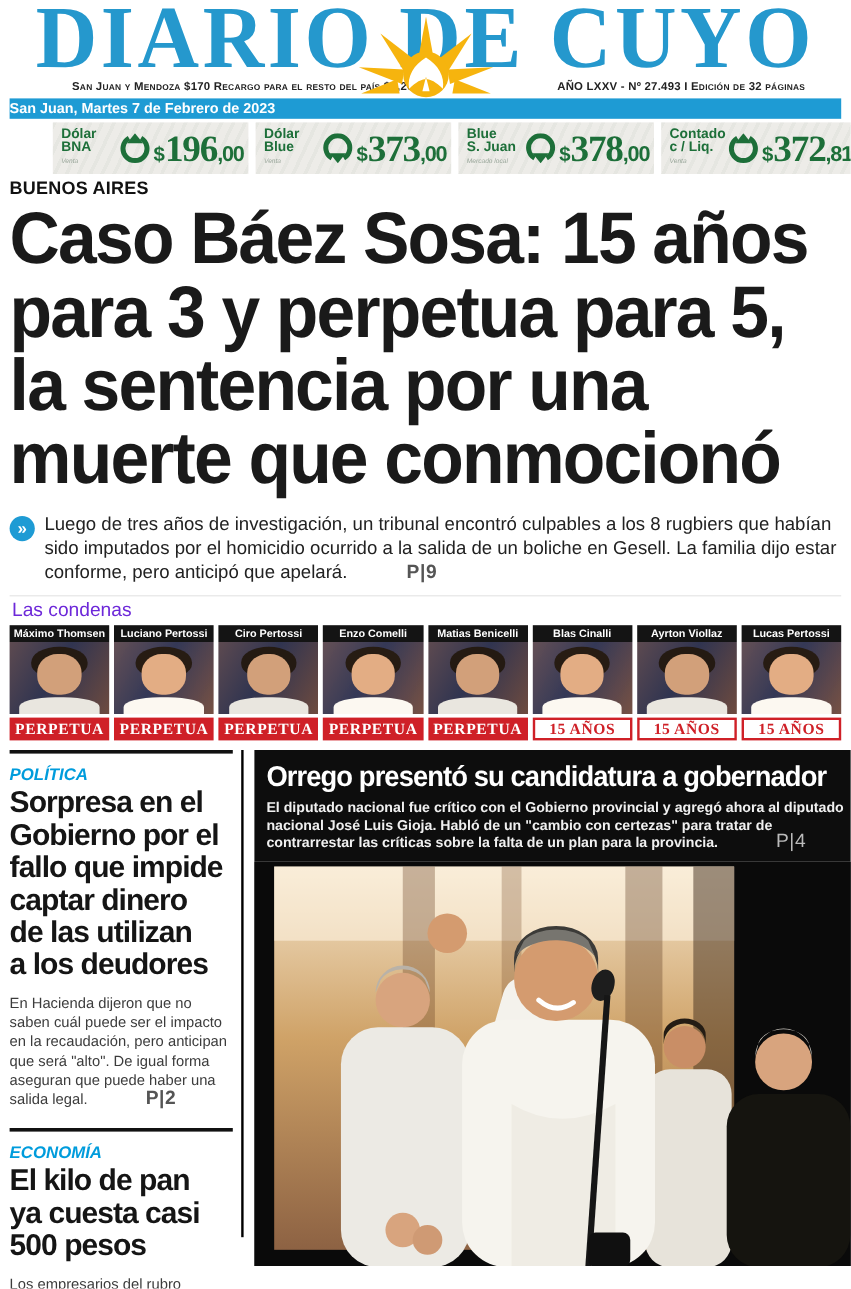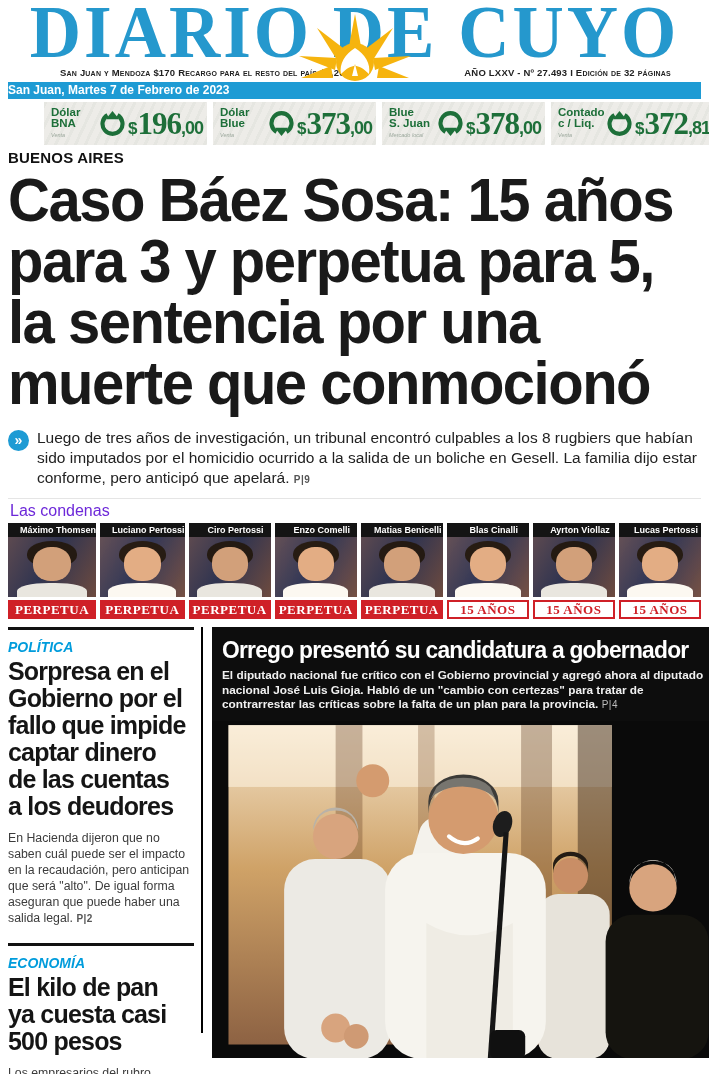--- a/index.html
+++ b/index.html
@@ -37,29 +37,29 @@
   .q-dec { font-size:18px;text-align:right; }
 
   
   .kicker { font-size:15px; font-weight:700; color:#111; letter-spacing:.2px; margin:3px 0 1px; }
   .headline { font-weight:700; color:#1a1a1a; font-size:58px; letter-spacing:-1.5px; line-height:61px; }
   .headline span { display:block; transform:scaleY(1.05); transform-origin:left top; }
   .lede { display:flex; gap:8px; margin:17px 0 8px 0; }
   .lede-icon { flex:0 0 21px; width:21px; height:21px; border-radius:50%; background:#1e9bd4;
     color:#fff; font-weight:700; font-size:14px; text-align:center; line-height:20px; margin-top:2px; }
   .lede-text { font-size:15.5px; color:#222; line-height:20px; width:660px; }
-  .pageref { font-size:10px; font-weight:700; color:#555; letter-spacing:.5px; }
+  .pageref { font-size:16px; font-weight:700; color:#555; letter-spacing:.5px;margin-left:45px; }
 
   
   .condenas { border-top:1px solid #e5e5e5; padding-top:2px; }
   .condenas-label { font-size:16px; color:#6d28d9; margin:1px 0 3px 2px; }
   .mug-row { display:flex; gap:4px; }
   .mug { flex:1; }
   .mug-name { background:#141414; color:#fff; font-size:9px; font-weight:700;
-    text-align:center; height:14px; line-height:14px; overflow:hidden; white-space:nowrap;padding-left:12px; }
+    text-align:center; height:14px; line-height:14px; overflow:hidden; white-space:nowrap; }
   .mug-photo { height:60px; position:relative; overflow:hidden;
     background:linear-gradient(120deg,#5d4a50 0%,#303450 45%,#6e4b3f 100%); }
   .mug:nth-child(even) .mug-photo { filter:brightness(1.08); }
   .m-hair { position:absolute; top:4px; left:22%; width:56%; height:26px; border-radius:50% 50% 45% 45%; background:#241a12; }
   .m-face { position:absolute; top:10px; left:28%; width:44%; height:34px; border-radius:46%; background:#d2a07a; }
   .m-body { position:absolute; bottom:-4px; left:10%; width:80%; height:18px; border-radius:45% 45% 0 0; background:#e9e6df; }
   .mug-banner { margin-top:3px; height:19px; text-align:center;
     font-family:"Liberation Serif", serif; font-weight:700; font-size:13px; letter-spacing:.5px; }
   .mug-banner.perpetua { background:#cf2027; color:#fff; line-height:19px; }
   .mug-banner.anios { background:#fff; color:#cf2027; border:2px solid #cf2027; line-height:15px; }
@@ -287,21 +287,21 @@
   <div class="bottom">
 
     <div class="left-col">
       <div class="rule-black"></div>
       <div class="kicker-blue">POLÍTICA</div>
       <h3 class="col-headline">
         <span>Sorpresa en el</span>
         <span>Gobierno por el</span>
         <span>fallo que impide</span>
         <span>captar dinero</span>
-        <span>de las cuentas</span>
+        <span>de las utilizan</span>
         <span>a los deudores</span>
       </h3>
       <p class="col-body"><span>En Hacienda dijeron que no saben cuál puede ser el impacto en la recaudación, pero anticipan que será "alto". De igual forma aseguran que puede haber una salida legal. </span><span class="pageref">P|2</span></p>
 
       <div class="rule-black mid"></div>
       <div class="kicker-blue">ECONOMÍA</div>
       <h3 class="col-headline">
         <span>El kilo de pan</span>
         <span>ya cuesta casi</span>
         <span>500 pesos</span>

